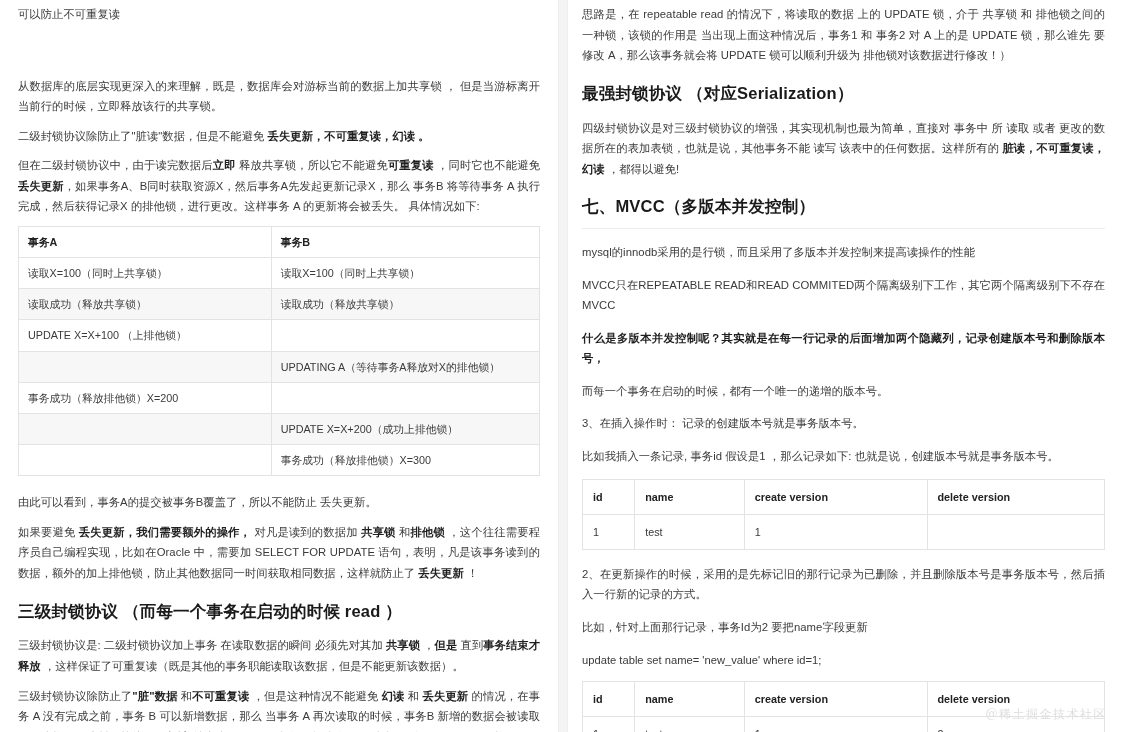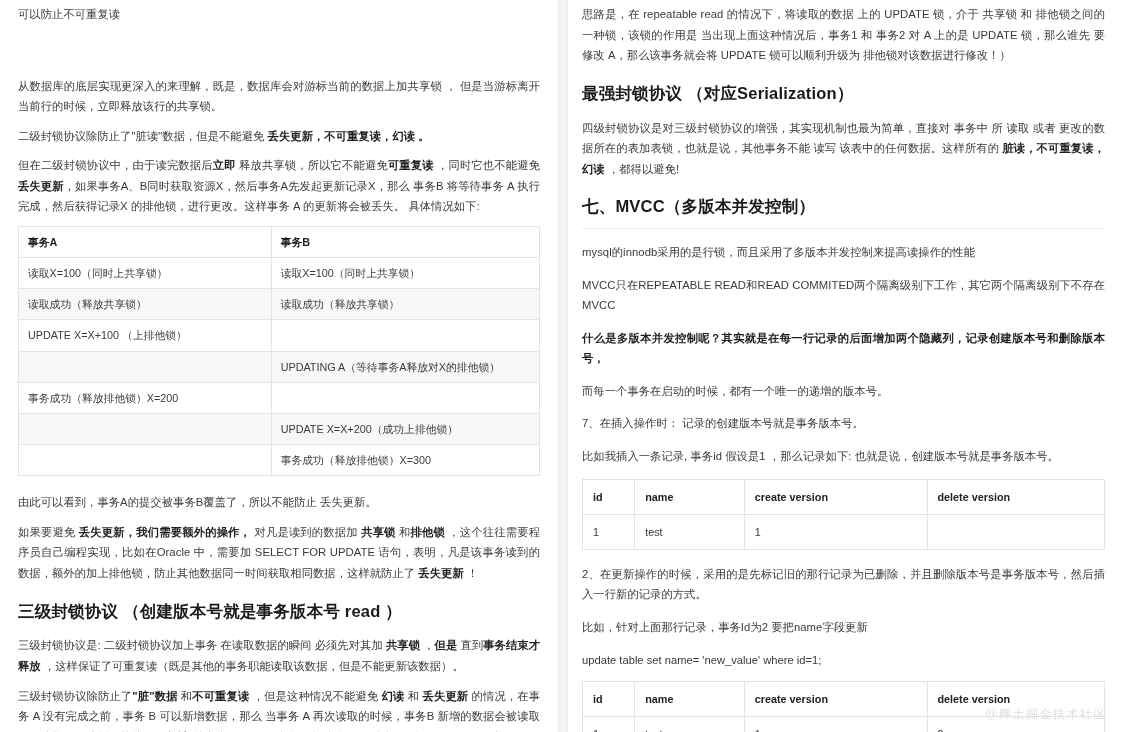--- a/index.html
+++ b/index.html
@@ -185,21 +185,21 @@
           <td></td>
           <td>事务成功（释放排他锁）X=300</td>
         </tr>
       </tbody>
     </table>
 
     <p>由此可以看到，事务A的提交被事务B覆盖了，所以不能防止 丢失更新。</p>
 
     <p><span>如果要避免 </span><b>丢失更新，我们需要额外的操作，</b><span> 对凡是读到的数据加 </span><b>共享锁</b><span> 和</span><b>排他锁</b><span> ，这个往往需要程序员自己编程实现，比如在Oracle 中，需要加 SELECT FOR UPDATE 语句，表明，凡是该事务读到的数据，额外的加上排他锁，防止其他数据同一时间获取相同数据，这样就防止了 </span><b>丢失更新</b><span> ！</span></p>
 
-    <h2>三级封锁协议 （创建版本号就是事务版本号 read ）</h2>
+    <h2>三级封锁协议 （而每一个事务在启动的时候 read ）</h2>
 
     <p><span>三级封锁协议是: 二级封锁协议加上事务 在读取数据的瞬间 必须先对其加 </span><b>共享锁</b><span> ，</span><b>但是</b><span> 直到</span><b>事务结束才释放</b><span> ，这样保证了可重复读（既是其他的事务职能读取该数据，但是不能更新该数据）。</span></p>
 
     <p><span>三级封锁协议除防止了</span><b>"脏"数据</b><span> 和</span><b>不可重复读</b><span> ，但是这种情况不能避免 </span><b>幻读</b><span> 和 </span><b>丢失更新</b><span> 的情况，在事务 A 没有完成之前，事务 B 可以新增数据，那么 当事务 A 再次读取的时候，事务B 新增的数据会被读取到，这样，在该封锁协议下，</span><b>幻读</b><span> 就产生了。 如果事务A 和 事务B 同时读取了资源X=100，同样，如果事务A先对X进行 更新 X=X+100，等待事务A执行完成X=200，那么事务B 获得X的排他锁，进行更新 X=X+200，然后提交 X=300，同样A 的更新被B所覆盖！（如果要避免 </span></p>
 
   </div>
 
   <div class="col-divider"></div>
 
   <div class="column col-right">
@@ -209,21 +209,21 @@
     <h2>最强封锁协议 （对应Serialization）</h2>
 
     <p><span>四级封锁协议是对三级封锁协议的增强，其实现机制也最为简单，直接对 事务中 所 读取 或者 更改的数据所在的表加表锁，也就是说，其他事务不能 读写 该表中的任何数据。这样所有的 </span><b>脏读，不可重复读，幻读</b><span> ，都得以避免!</span></p>
 
     <h2 class="underlined">七、MVCC（多版本并发控制）</h2>
 
     <p class="tight">mysql的innodb采用的是行锁，而且采用了多版本并发控制来提高读操作的性能</p>
     <p class="tight">MVCC只在REPEATABLE READ和READ COMMITED两个隔离级别下工作，其它两个隔离级别下不存在MVCC</p>
     <p class="tight"><b>什么是多版本并发控制呢？其实就是在每一行记录的后面增加两个隐藏列，记录创建版本号和删除版本号，</b></p>
     <p class="tight">而每一个事务在启动的时候，都有一个唯一的递增的版本号。</p>
-    <p class="tight">7、在插入操作时： 记录的创建版本号就是事务版本号。</p>
+    <p class="tight">3、在插入操作时： 记录的创建版本号就是事务版本号。</p>
     <p class="tight">比如我插入一条记录, 事务id 假设是1 ，那么记录如下: 也就是说，创建版本号就是事务版本号。</p>
 
     <table class="dtable mvcc">
       <colgroup>
           <col class="m1">
           <col class="m2">
           <col class="m3">
           <col class="m4">
         </colgroup>
       <thead>

